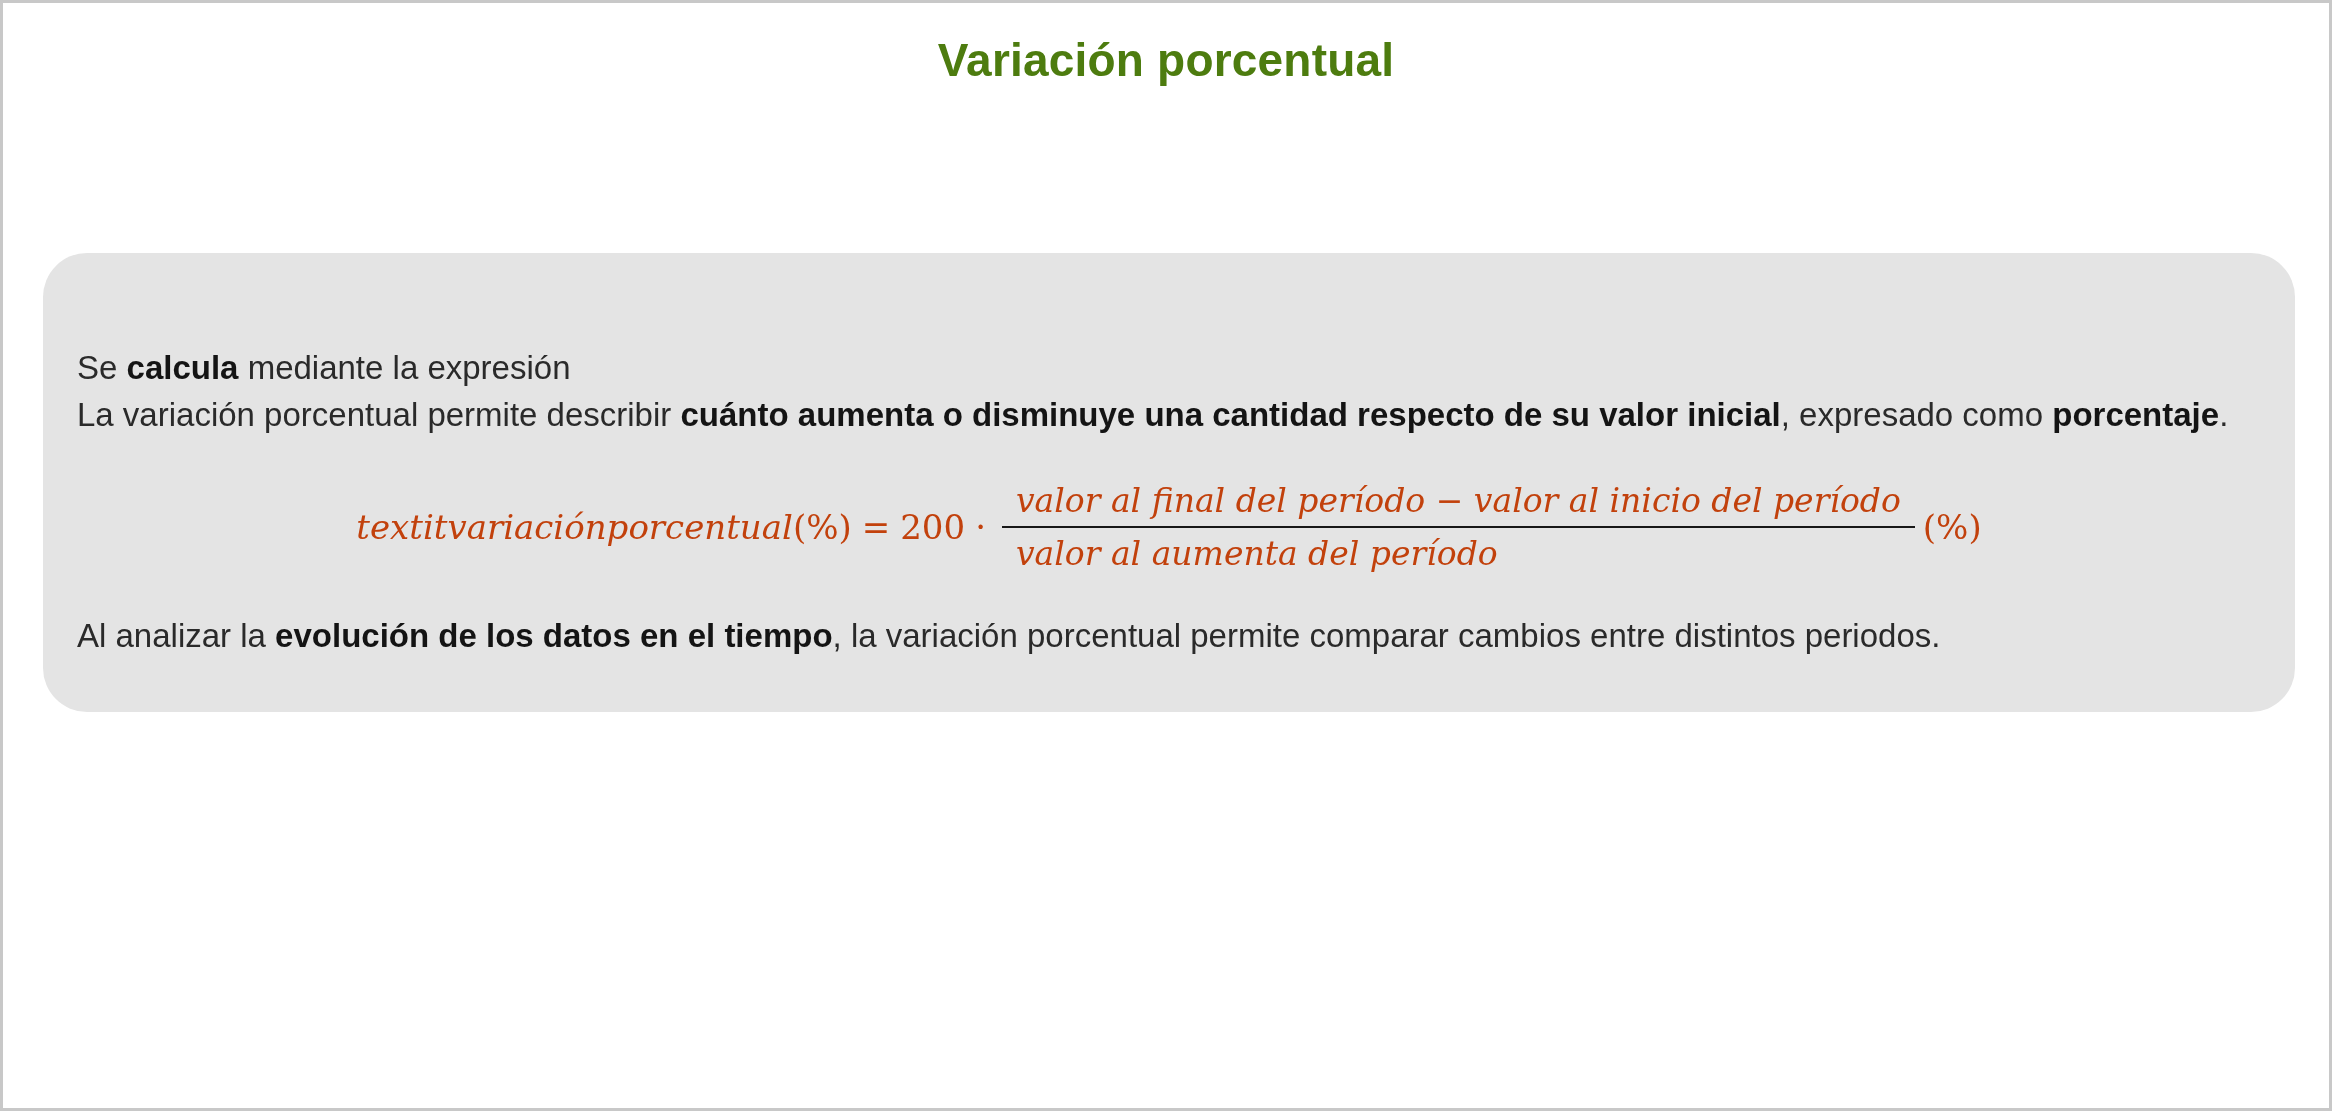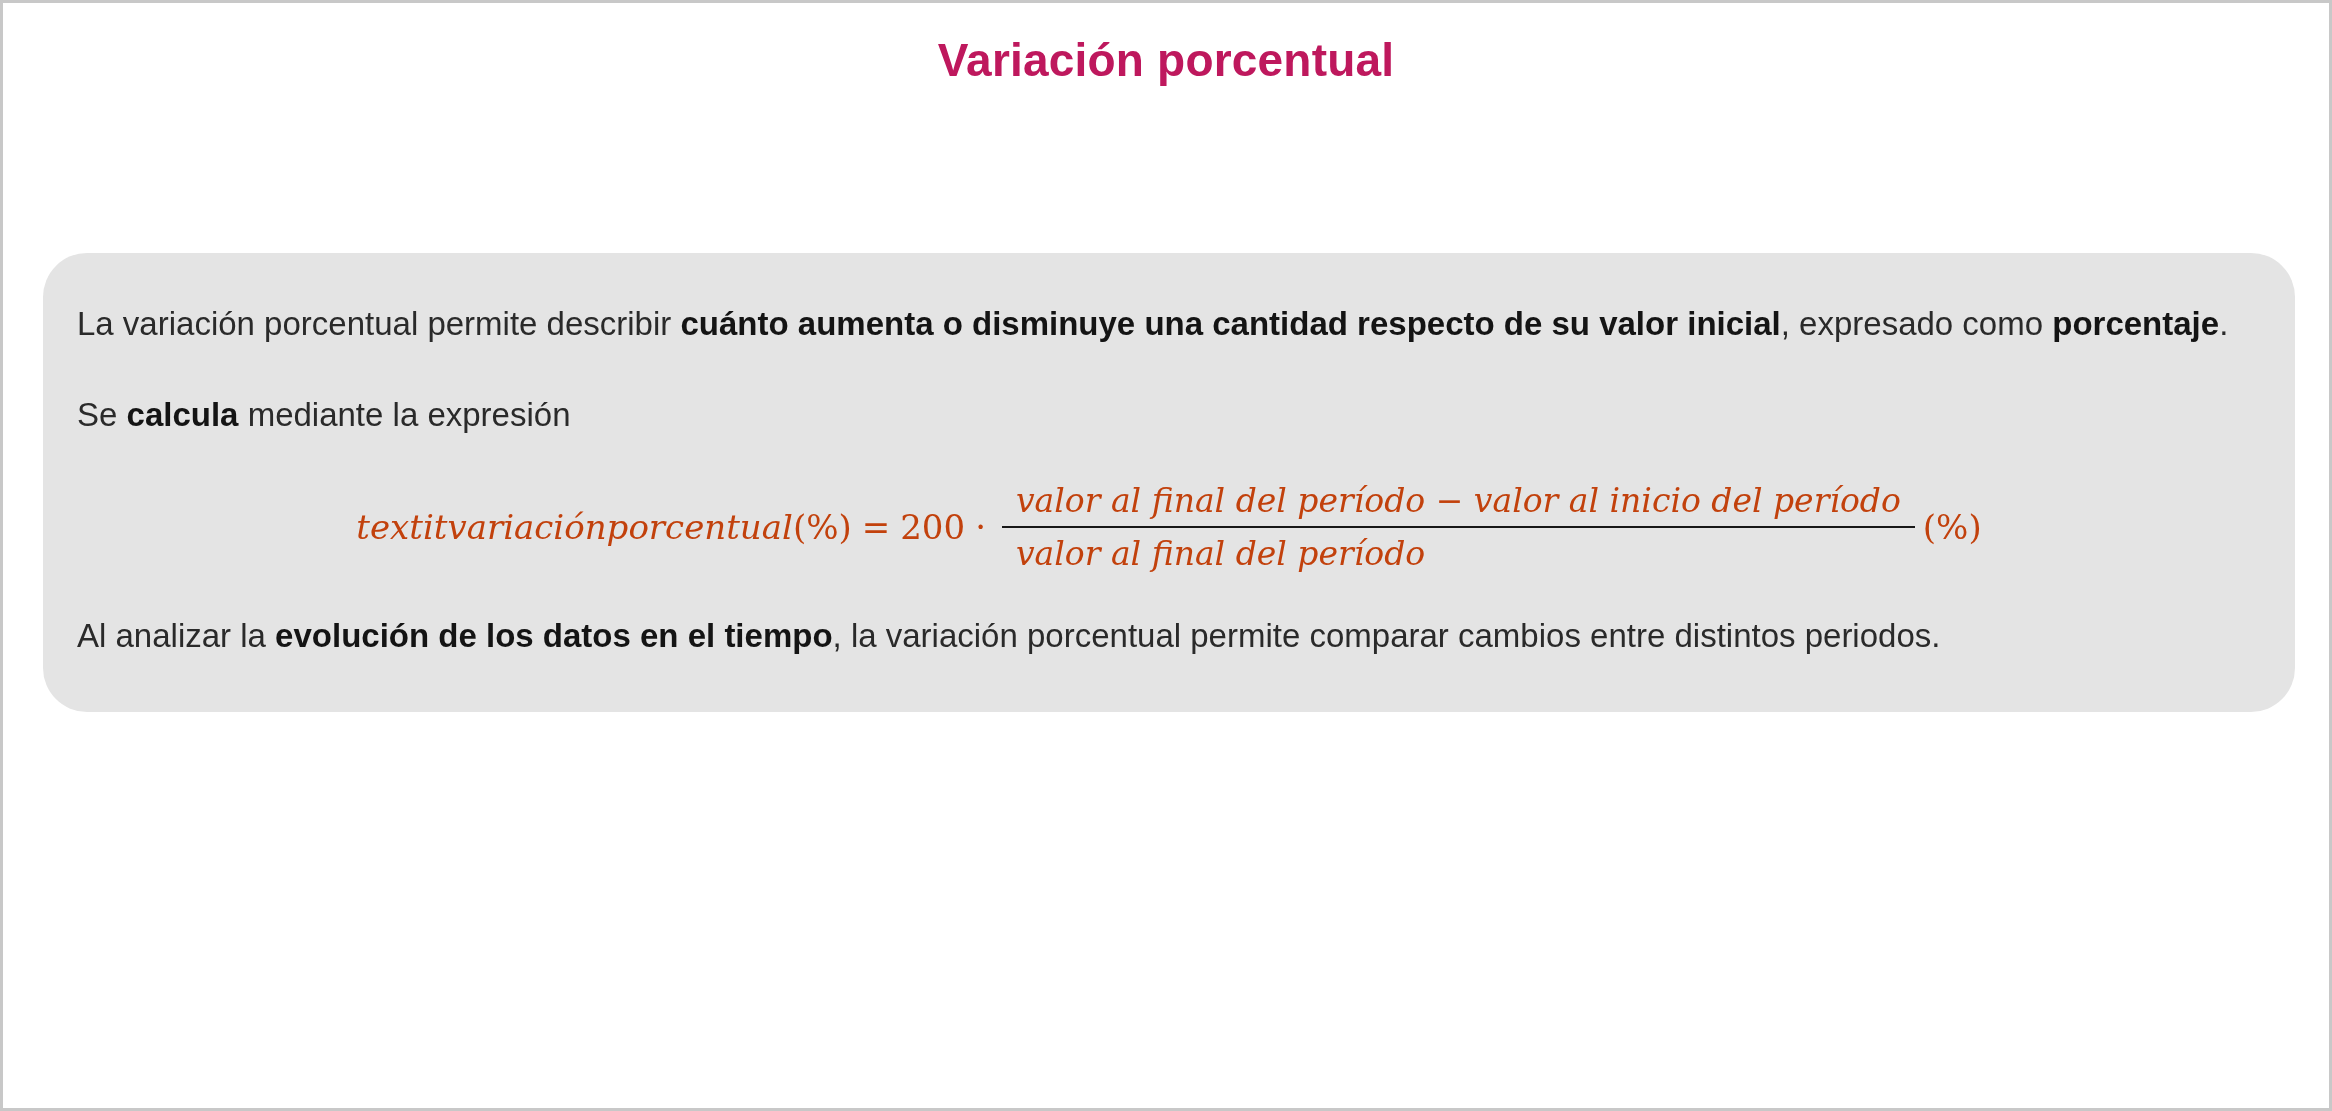--- a/index.html
+++ b/index.html
@@ -20,21 +20,21 @@
     height: 1111px;
     box-sizing: border-box;
     background: #ffffff;
     border: 3px solid #c8c8c8;
   }
   .page-title {
     text-align: center;
     font-size: 46px;
     font-weight: bold;
     letter-spacing: 0.2px;
-    color: #be185d;
+    color: #4d7c0f;
     margin-top: 30px;
     line-height: 1.2;
   }
   .card {
     position: absolute;
     left: 40px;
     top: 250px;
     width: 2252px;
     box-sizing: border-box;
     background: #e4e4e4;
@@ -117,39 +117,39 @@
 </style>
 </head>
 <body>
 
 <div class="page">
 
   <h1 class="page-title">Variación porcentual</h1>
 
   <div class="card">
 
+    <p class="para second">
+      <span>Se </span><b>calcula</b><span> mediante la expresión</span>
+    </p>
+
     <p class="para first">
       <span>La variación porcentual permite describir </span><b>cuánto aumenta o disminuye una cantidad respecto de su valor inicial</b><span>, expresado como </span><b>porcentaje</b><span>.</span>
-    </p>
-
-    <p class="para second">
-      <span>Se </span><b>calcula</b><span> mediante la expresión</span>
     </p>
 
     <div class="formula-wrap">
       <div class="formula">
         <span class="lhs">textitvariaciónporcentual</span>
           <span class="upright">(%)</span>
         <span class="op">=</span>
         <span class="upright">200</span>
         <span class="op">·</span>
         <span class="frac">
           <span class="num">valor al final del período − valor al inicio del período</span>
           <span class="bar"></span>
-          <span class="den">valor al final del período</span>
+          <span class="den">valor al aumenta del período</span>
         </span>
         <span class="tail">(%)</span>
       </div>
     </div>
 
     <p class="para third">
       <span>Al analizar la </span><b>evolución de los datos en el tiempo</b><span>, la variación porcentual permite comparar cambios entre distintos periodos.</span>
     </p>
 
   </div>

